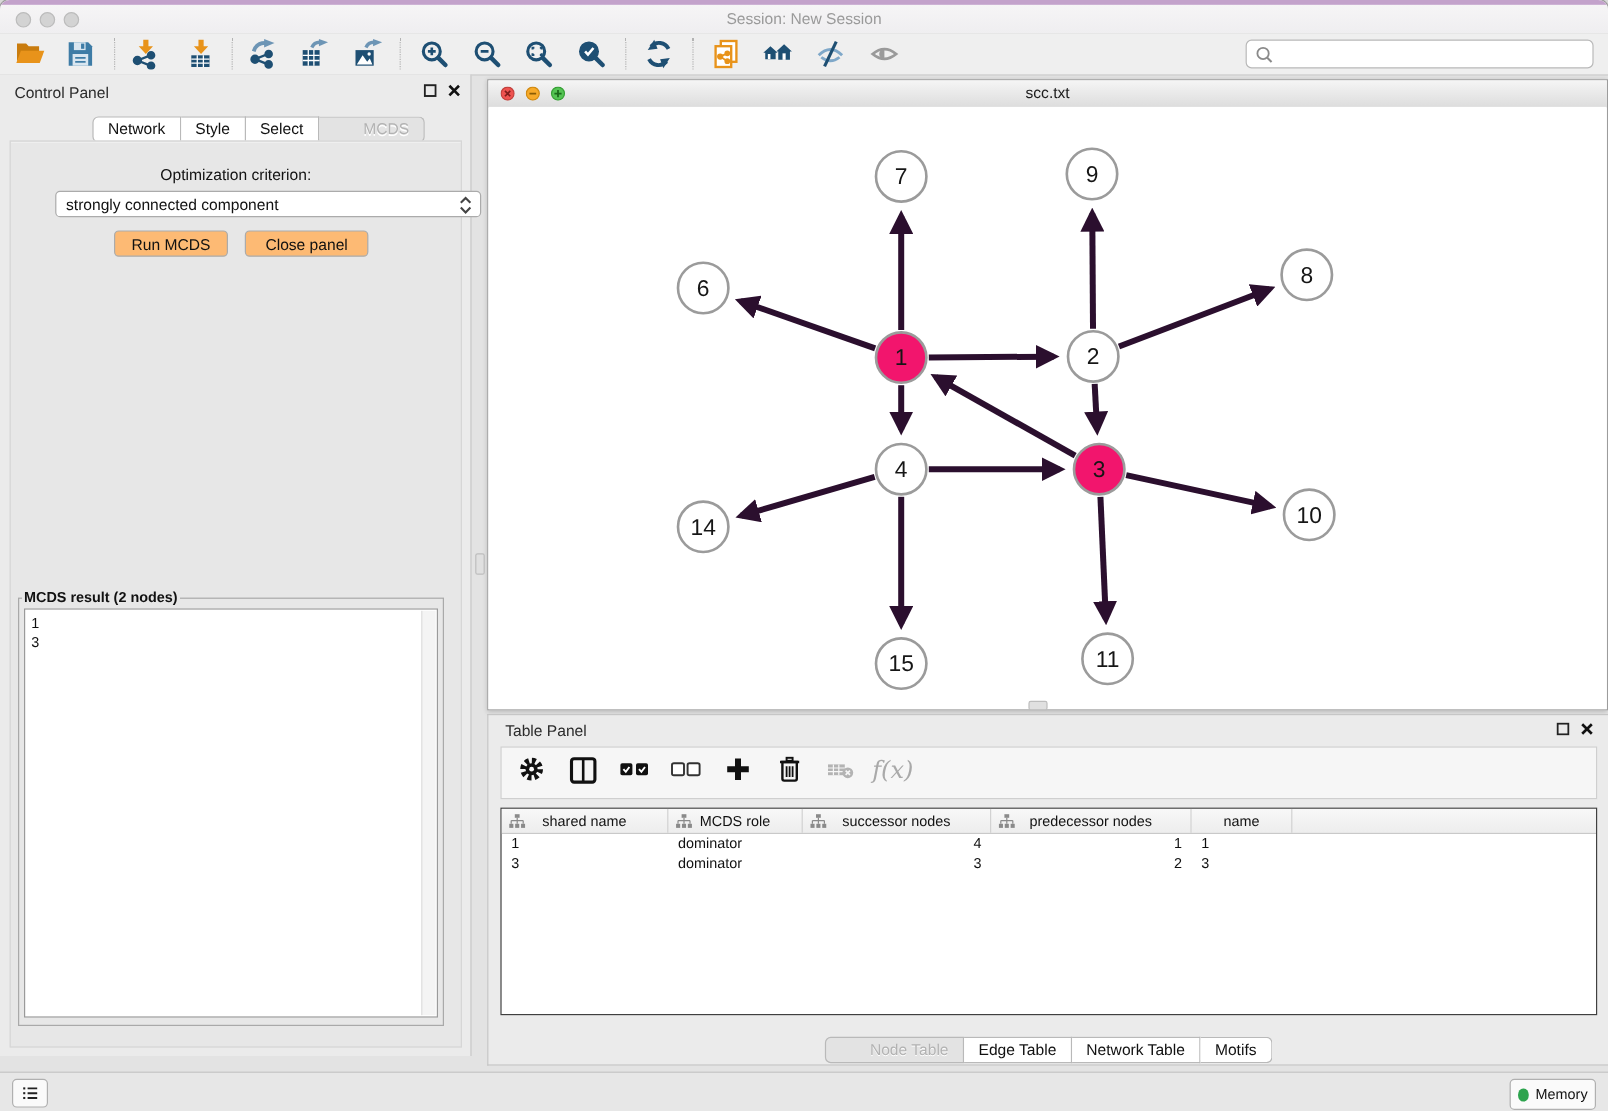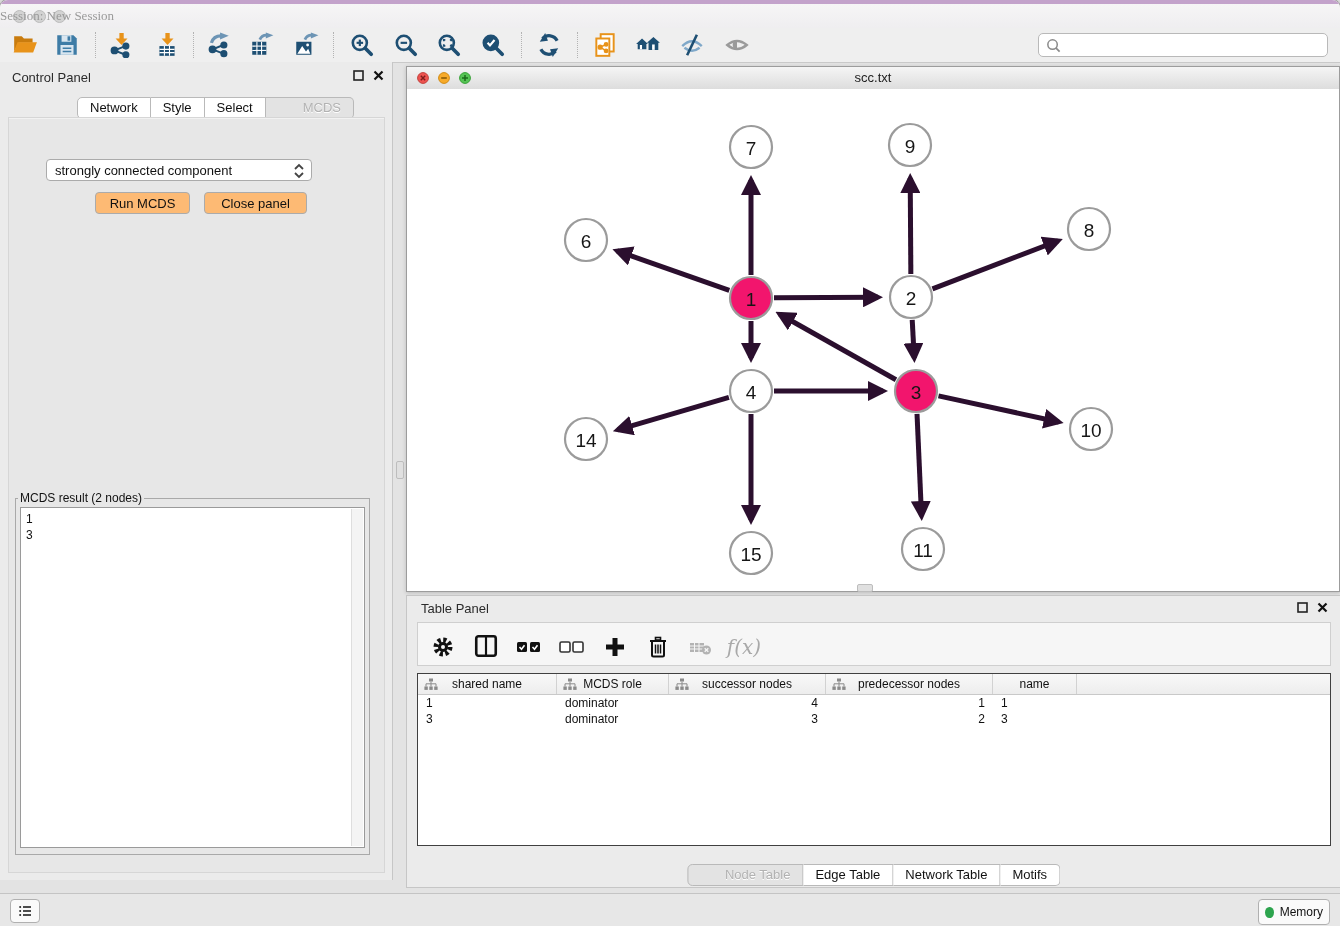--- a/index.html
+++ b/index.html
@@ -4,22 +4,22 @@
 <style>
   html,body{margin:0;padding:0;background:#d8d8d8;font-family:"Liberation Sans",sans-serif;}
   .app{position:relative;width:1340px;height:926px;background:#e3e3e3;overflow:hidden;
        border-radius:8px 8px 0 0;box-shadow:0 0 0 1px #9a9a9a;}
   
   .titlebar{position:absolute;left:0;top:0;width:1340px;height:28px;
             background:linear-gradient(#f7f6f7,#efeef0);border-bottom:1px solid #cfcfcf;}
   .titlebar .accent{position:absolute;left:0;top:0;width:100%;height:4px;background:#c3a2cb;}
   .tl{position:absolute;top:10px;width:13px;height:13px;border-radius:50%;
       background:#d3d3d3;border:1px solid #bcbcbc;box-sizing:border-box;}
-  .win-title{position:absolute;left:0;top:4px;width:100%;text-align:left;
-             font-size:13px;color:#9a9a9a;line-height:24px;font-family:Liberation Serif, serif;}
+  .win-title{position:absolute;left:0;top:4px;width:100%;text-align:center;
+             font-size:13px;color:#9a9a9a;line-height:24px;}
   
   .toolbar{position:absolute;left:0;top:28px;width:1340px;height:34px;
            background:#efefef;border-bottom:1px solid #c9c9c9;}
   .tbtn{position:absolute;top:2px;width:34px;height:30px;background:none;border:none;
         padding:2px;cursor:default;}
   .tbtn svg{display:block;margin:0 auto;}
   .sep{position:absolute;top:4px;height:26px;width:0;border-left:1px dotted #b3b3b3;}
   .search{position:absolute;right:12px;top:5px;width:288px;height:22px;background:#fff;
           border:1px solid #b9b9b9;border-radius:5px;display:flex;align-items:center;}
   .search input{border:none;outline:none;flex:1;font-size:12px;background:transparent;
@@ -33,30 +33,30 @@
   .segstrip{position:absolute;display:flex;}
   .seg{background:#fff;border:1px solid #b9b9b9;border-left:none;font-size:13px;color:#111;
        padding:2px 12px;line-height:16px;cursor:default;}
   .seg:first-child{border-left:1px solid #b9b9b9;border-radius:5px 0 0 5px;}
   .seg:last-child{border-radius:0 5px 5px 0;}
   .seg.active{background:#e3e3e3;color:#b2b2b2;text-shadow:0 1px 0 #fff;padding-left:37px;}
   .cp-tabs{left:77px;top:35px;}
   .cp-body{position:absolute;left:8px;top:55px;width:377px;height:756px;background:#e7e7e7;
            border:1px solid #d6d6d6;box-shadow:inset 0 1px 0 #f2f2f2;box-sizing:border-box;}
   .opt-label{position:absolute;left:0;top:20px;width:100%;text-align:center;font-size:13px;color:#111;}
-  .combo{position:absolute;left:37px;top:41px;width:266px;height:22px;background:#fff;
+  .combo{position:absolute;left:37px;top:41px;width:355px;height:22px;background:#fff;
          border:1px solid #ababab;border-radius:4px;box-sizing:border-box;
          font-size:13px;color:#111;display:flex;align-items:center;padding-left:8px;}
   .combo svg{position:absolute;right:5px;top:3px;}
   .btn{position:absolute;top:74px;height:22px;background:#fdba74;border:1px solid #ababab;
        border-radius:4px;font-size:13px;color:#111;font-family:"Liberation Sans",sans-serif;
        box-sizing:border-box;}
   fieldset.result{position:absolute;left:6px;top:373px;width:353px;height:362px;
                   border:1px solid #a9a9a9;margin:0;padding:0;background:transparent;}
-  fieldset.result legend{font-size:12px;color:#111;padding:0 2px;margin-left:2px;}
+  fieldset.result legend{font-size:12px;color:#111;padding:0 2px;margin-left:2px;font-weight:bold;}
   .result-box{position:absolute;left:4px;top:2px;right:4px;bottom:6px;background:#fff;
               border:1px solid #9a9a9a;font-size:12px;line-height:16px;color:#111;
               padding:3px 5px;box-sizing:border-box;}
   .result-scroll{position:absolute;right:1px;top:1px;bottom:1px;width:11px;background:#f4f4f4;
                  border-left:1px solid #dedede;}
   
   .net-window{position:absolute;left:406px;top:66px;width:934px;height:526px;background:#fff;
               border:1px solid #9c9c9c;box-sizing:border-box;box-shadow:0 1px 4px rgba(0,0,0,.18);}
   .net-titlebar{position:absolute;left:0;top:0;width:100%;height:22px;
                 background:linear-gradient(#f5f5f5,#dddddd);border-bottom:1px solid #b4b4b4;}
@@ -66,21 +66,21 @@
   .net-canvas{position:absolute;left:0;top:22px;width:932px;height:502px;background:#fff;}
   
   .grip{position:absolute;background:#e0e0e0;border:1px solid #bdbdbd;border-radius:2px;box-sizing:border-box;}
   
   .table-panel{position:absolute;left:406px;top:595px;width:934px;height:293px;background:#ebebeb;
                border:1px solid #c6c6c6;border-right:none;box-sizing:border-box;}
   .tp-toolbar{position:absolute;left:10px;top:26px;width:914px;height:44px;background:#f6f6f6;
               border:1px solid #cfcfcf;box-sizing:border-box;display:flex;align-items:center;
               padding-left:10px;gap:13px;}
   .tp-toolbar .tbtn2{width:30px;height:30px;background:none;border:none;padding:0;display:flex;
-                     align-items:flex-end;justify-content:center;}
+                     align-items:flex-start;justify-content:center;}
   .fx{font-family:"DejaVu Serif",serif;font-style:italic;font-size:20px;color:#a9a9a9;}
   .ntable{position:absolute;left:10px;top:77px;width:914px;height:173px;background:#fff;
           border:1px solid #404040;box-sizing:border-box;overflow:hidden;}
   .thead{display:flex;height:20px;background:linear-gradient(#f8f8f8,#ededed);
          border-bottom:1px solid #c9c9c9;}
   .th{position:relative;border-right:1px solid #d2d2d2;font-size:12px;color:#111;
       display:flex;align-items:center;justify-content:center;box-sizing:border-box;}
   .th svg{position:absolute;left:6px;top:4px;}
   .trow{display:flex;height:16px;line-height:16px;font-size:12px;color:#111;}
   .td{box-sizing:border-box;padding:0 8px;overflow:hidden;white-space:nowrap;}
@@ -278,20 +278,21 @@
           <path d="M1.5 1.5 L9.5 9.5 M9.5 1.5 L1.5 9.5" stroke="#111" stroke-width="2.2"></path>
         </svg>
     </div>
     <div class="segstrip cp-tabs" id="cp-tabs">
         <span class="seg">Network</span>
         <span class="seg">Style</span>
         <span class="seg">Select</span>
         <span class="seg active">MCDS</span>
       </div>
     <div class="cp-body">
+      <div class="opt-label">Optimization criterion:</div>
       <div class="combo">
         <span>strongly connected component</span>
         <svg width="14" height="16" viewBox="0 0 14 16">
             <path d="M3 6 L7 2 L11 6 M3 10 L7 14 L11 10" fill="none" stroke="#444" stroke-width="1.8"></path>
           </svg>
       </div>
       <button class="btn" style="left:86px;width:95px">Run MCDS</button>
       <button class="btn" style="left:195px;width:103px">Close panel</button>
       <fieldset class="result">
         <legend>MCDS result (2 nodes)</legend>

